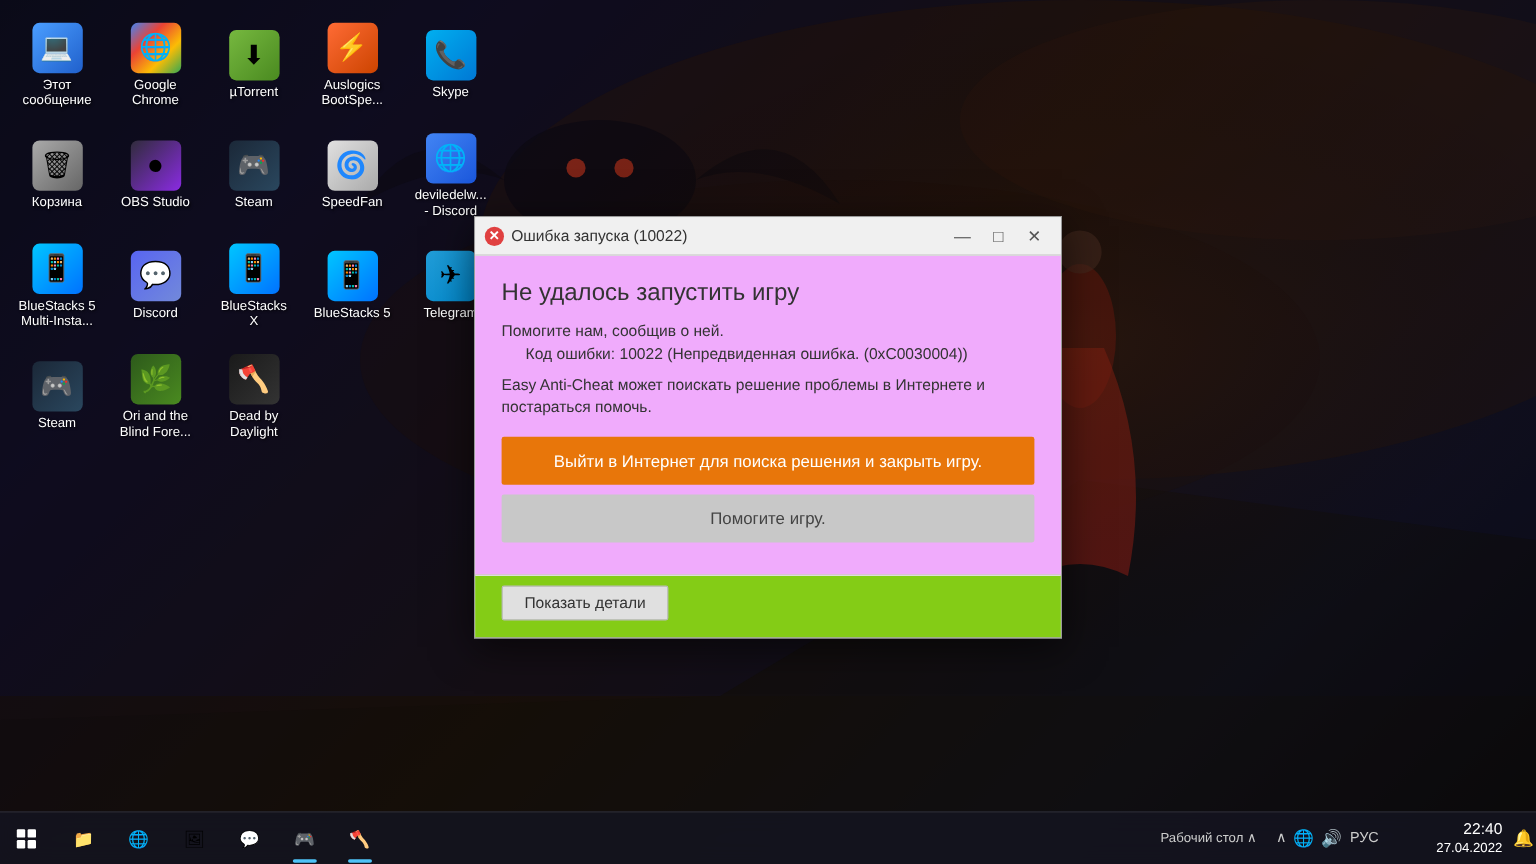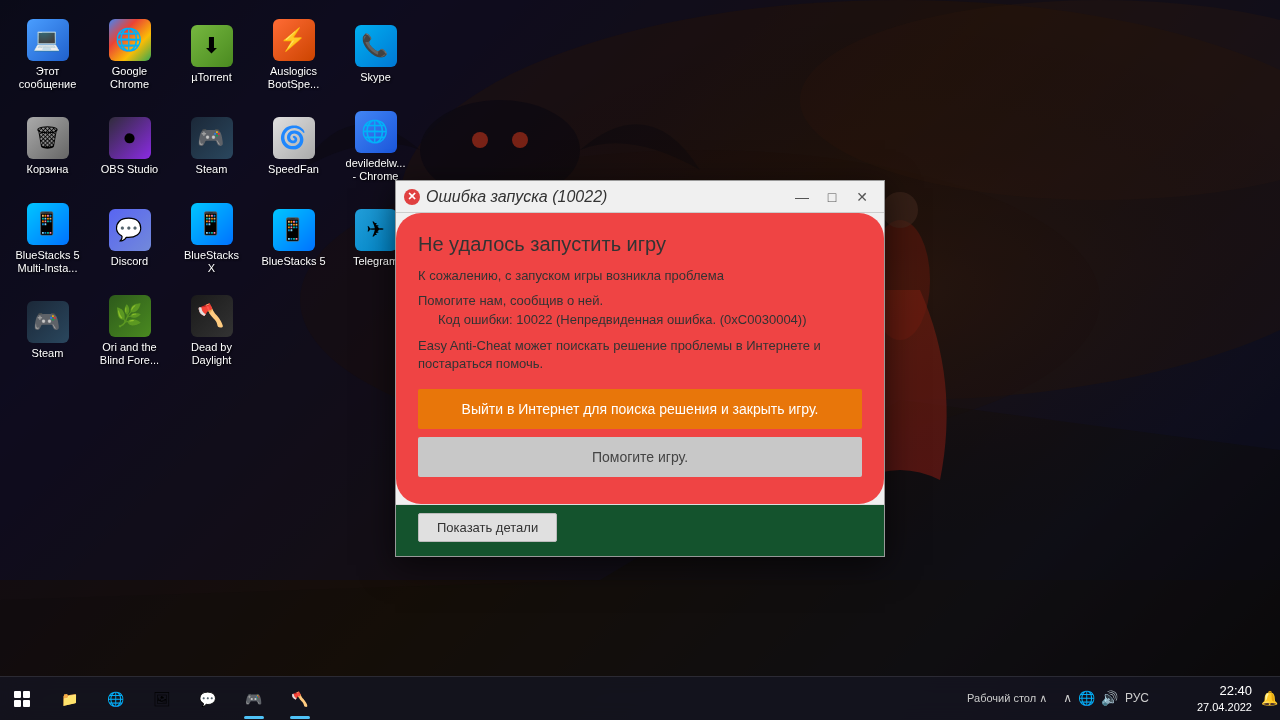--- a/index.html
+++ b/index.html
@@ -133,24 +133,23 @@
       display: flex;
       align-items: center;
       justify-content: center;
       font-size: 11px;
       color: white;
       font-weight: bold;
       margin-right: 6px;
     }
 
     .dialog-title-text {
-      font-size: 16px;
+      font-size: 13px;
       color: #333;
       flex: 1;
-      font-style: italic;
     }
 
     .dialog-controls {
       display: flex;
       gap: 2px;
     }
 
     .dialog-btn-ctrl {
       width: 28px;
       height: 22px;
@@ -160,22 +159,21 @@
       font-size: 14px;
       color: #555;
       cursor: pointer;
       border-radius: 2px;
       border: none;
       background: transparent;
     }
 
     .dialog-content {
       padding: 20px 22px 15px 22px;
-      background: #ef4444;
-      border-radius: 25px;
+      background: #f0abfc;
     }
 
     .dialog-main-title {
       font-size: 20px;
       font-weight: 400;
       color: #333;
       margin-bottom: 12px;
     }
 
     .dialog-subtitle {
@@ -242,21 +240,21 @@
       border: none;
       font-size: 14px;
       cursor: pointer;
       margin-bottom: 12px;
       border-radius: 2px;
       font-family: inherit;
     }
 
     .dialog-footer {
       padding: 8px 22px 14px 22px;
-      background: #14532d;
+      background: #84cc16;
       border-top: 1px solid #ddd;
     }
 
     .dialog-btn-details {
       padding: 6px 18px;
       background: #e0e0e0;
       border: 1px solid #bbb;
       font-size: 13px;
       cursor: pointer;
       border-radius: 2px;
@@ -463,21 +461,21 @@
       <div class="icon-img icon-steam">🎮</div>
       <span class="icon-label">Steam</span>
     </div>
     <div class="icon-item">
       <div class="icon-img icon-speedfan">🌀</div>
       <span class="icon-label">SpeedFan</span>
     </div>
 
     <div class="icon-item">
       <div class="icon-img icon-devilede">🌐</div>
-      <span class="icon-label">deviledelw... - Chrome</span>
+      <span class="icon-label">deviledelw... - Discord</span>
     </div>
     <div class="icon-item">
       <div class="icon-img icon-bluestacks5">📱</div>
       <span class="icon-label">BlueStacks 5 Multi-Insta...</span>
     </div>
     <div class="icon-item">
       <div class="icon-img icon-discord">💬</div>
       <span class="icon-label">Discord</span>
     </div>
 
@@ -516,21 +514,20 @@
         <span class="dialog-title-text">Ошибка запуска (10022)</span>
         <div class="dialog-controls">
           <button class="dialog-btn-ctrl">—</button>
           <button class="dialog-btn-ctrl">□</button>
           <button class="dialog-btn-ctrl dialog-btn-close">✕</button>
         </div>
       </div>
 
       <div class="dialog-content">
         <div class="dialog-main-title">Не удалось запустить игру</div>
-        <div class="dialog-subtitle">К сожалению, с запуском игры возникла проблема</div>
 
         <div class="dialog-help-text">Помогите нам, сообщив о ней.</div>
         <div class="dialog-error-code">Код ошибки: 10022 (Непредвиденная ошибка. (0xC0030004))</div>
 
 
         <div class="dialog-eac-text">Easy Anti-Cheat может поискать решение проблемы в Интернете и постараться помочь.</div>
 
         <button class="dialog-btn-orange">Выйти в Интернет для поиска решения и закрыть игру.</button>
         <button class="dialog-btn-gray">Помогите игру.</button>
       </div>

